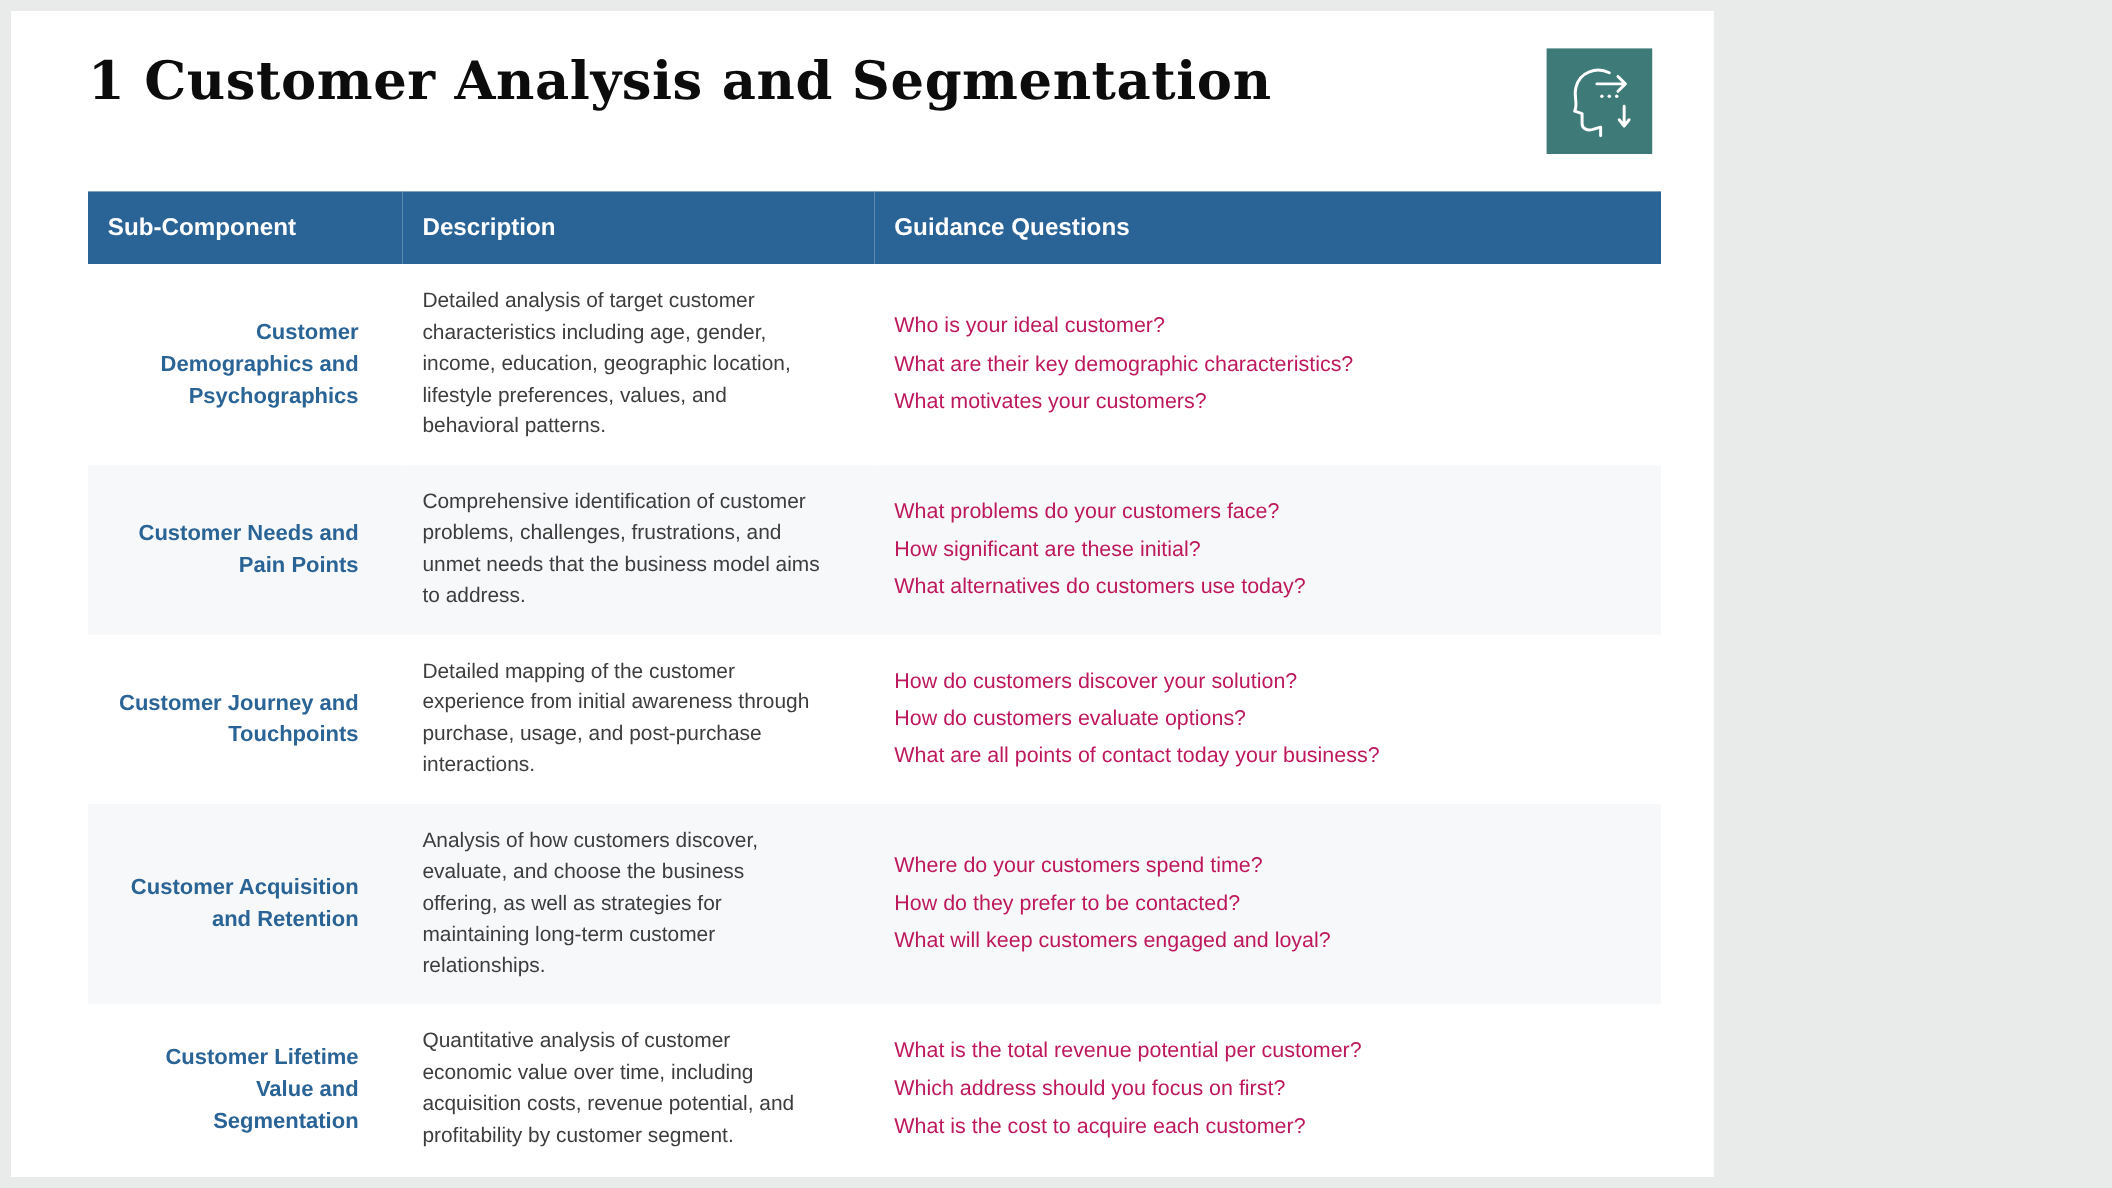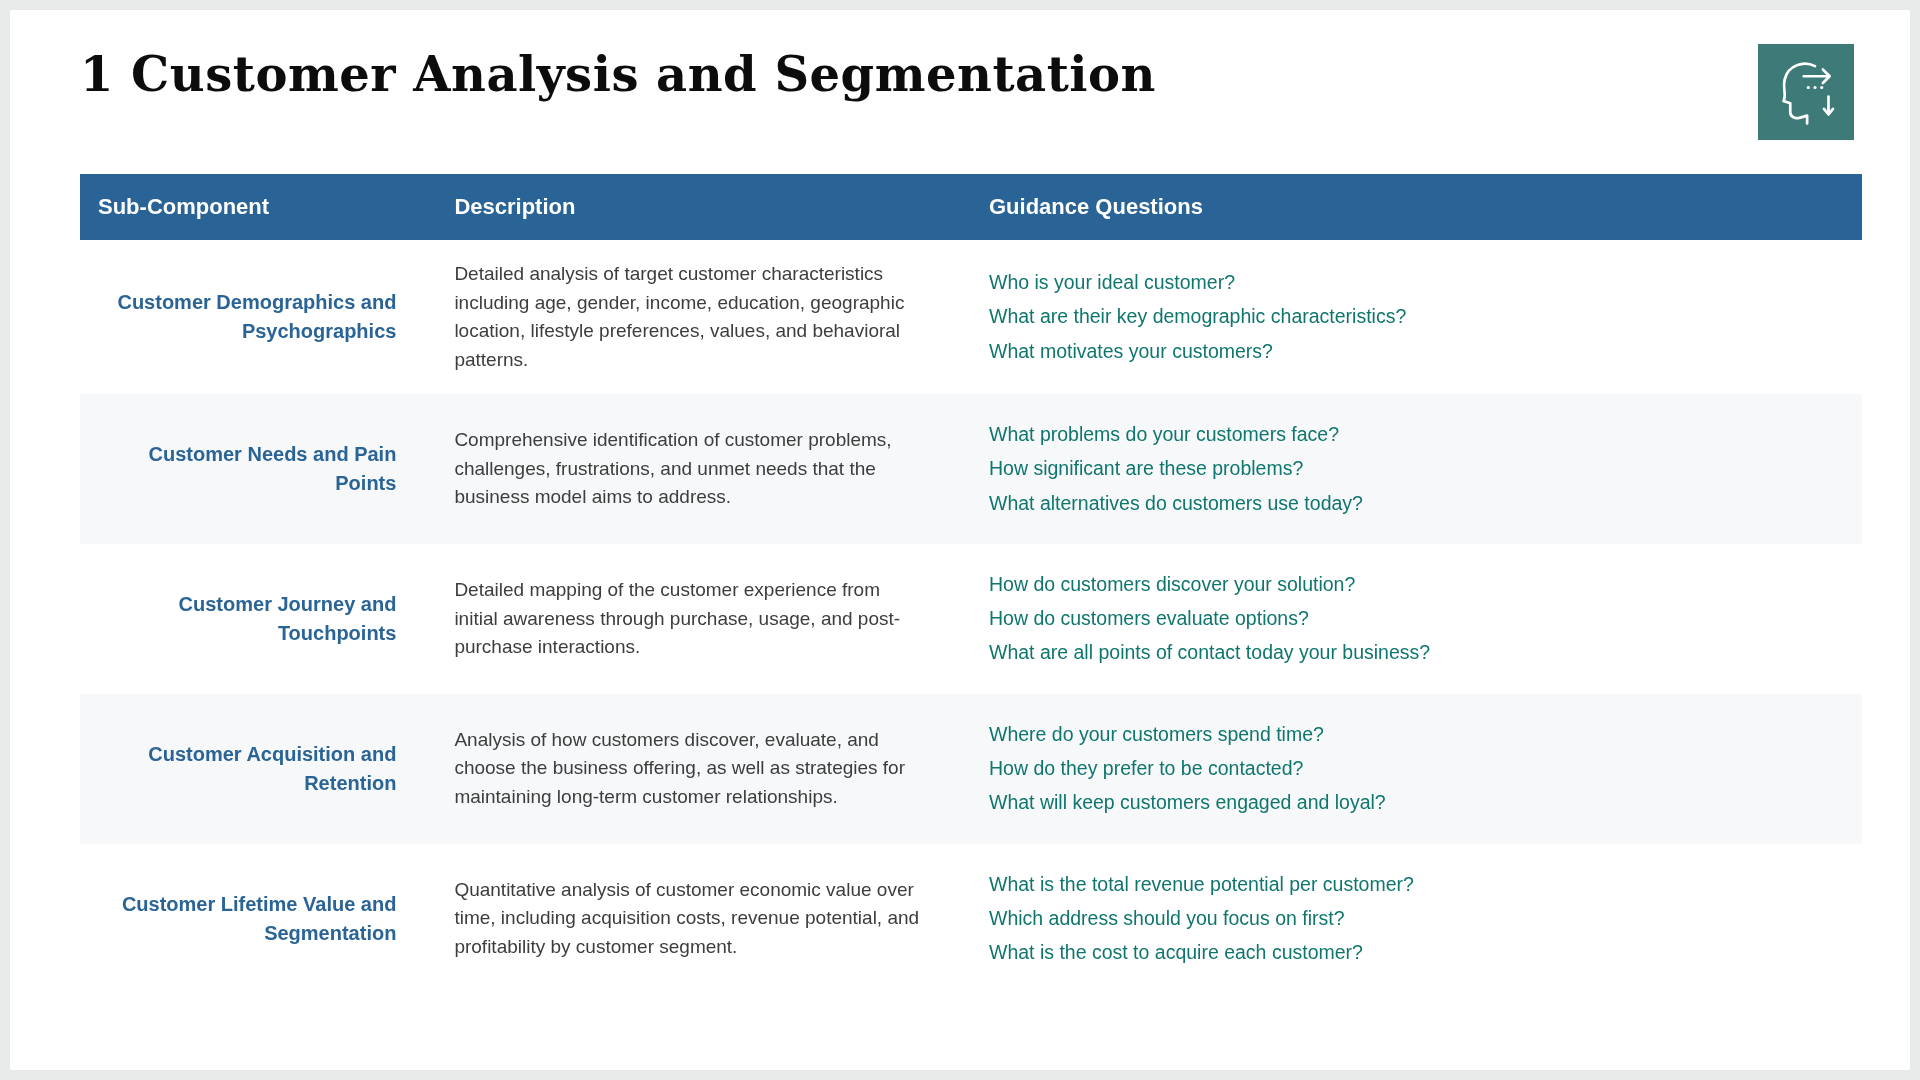--- a/index.html
+++ b/index.html
@@ -5,21 +5,21 @@
   * { margin: 0; padding: 0; box-sizing: border-box; }
   html, body { width: 1920px; height: 1080px; }
   body {
     background: #e9eaea;
     font-family: "Liberation Sans", sans-serif;
     overflow: hidden;
   }
   .page {
     position: absolute;
     left: 10px; top: 10px;
-    width: 1900px; height: 1060px;
+    width: 1548px; height: 1060px;
     background: #ffffff;
     padding: 30px 48px 0 70px;
   }
   .header-row {
     display: flex;
     justify-content: space-between;
     align-items: flex-start;
   }
   .header-text { max-width: 1600px; }
   h1.title {
@@ -74,21 +74,21 @@
     line-height: 1.45;
     padding-right: 40px;
     text-align: right;
   }
   td.desc-cell {
     color: #3d3d3d;
     font-size: 19px;
     line-height: 1.5;
     padding-right: 46px;
   }
-  td.q-cell { color: #0f766e; font-size: 19.5px; }
+  td.q-cell { color: #be185d; font-size: 19.5px; }
   td.q-cell .q-line { margin: 7px 0; line-height: 1.4; }
 </style>
 </head>
 <body>
 
 <div class="page">
 
   <div class="header-row">
     <div class="header-text">
       <h1 class="title">1 Customer Analysis and Segmentation</h1>
@@ -126,21 +126,21 @@
           <div class="q-line">Who is your ideal customer?</div>
           <div class="q-line">What are their key demographic characteristics?</div>
           <div class="q-line">What motivates your customers?</div>
         </td>
       </tr>
       <tr>
         <td class="sub-cell">Customer Needs and Pain Points</td>
         <td class="desc-cell">Comprehensive identification of customer problems, challenges, frustrations, and unmet needs that the business model aims to address.</td>
         <td class="q-cell">
           <div class="q-line">What problems do your customers face?</div>
-          <div class="q-line">How significant are these problems?</div>
+          <div class="q-line">How significant are these initial?</div>
           <div class="q-line">What alternatives do customers use today?</div>
         </td>
       </tr>
       <tr>
         <td class="sub-cell">Customer Journey and Touchpoints</td>
         <td class="desc-cell">Detailed mapping of the customer experience from initial awareness through purchase, usage, and post-purchase interactions.</td>
         <td class="q-cell">
           <div class="q-line">How do customers discover your solution?</div>
           <div class="q-line">How do customers evaluate options?</div>
           <div class="q-line">What are all points of contact today your business?</div>

